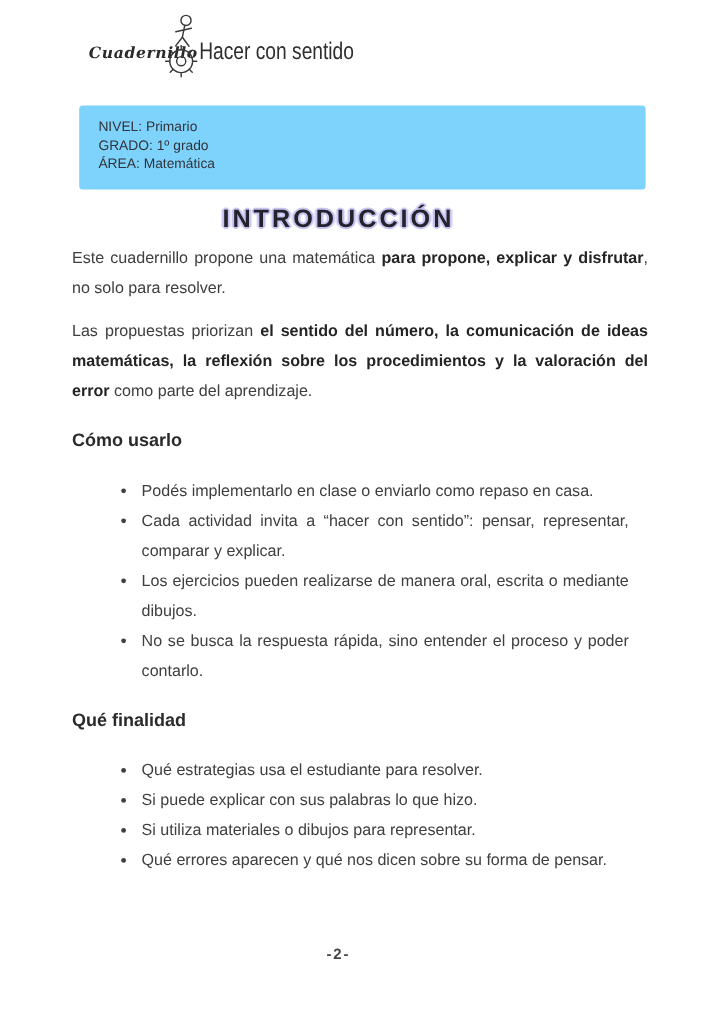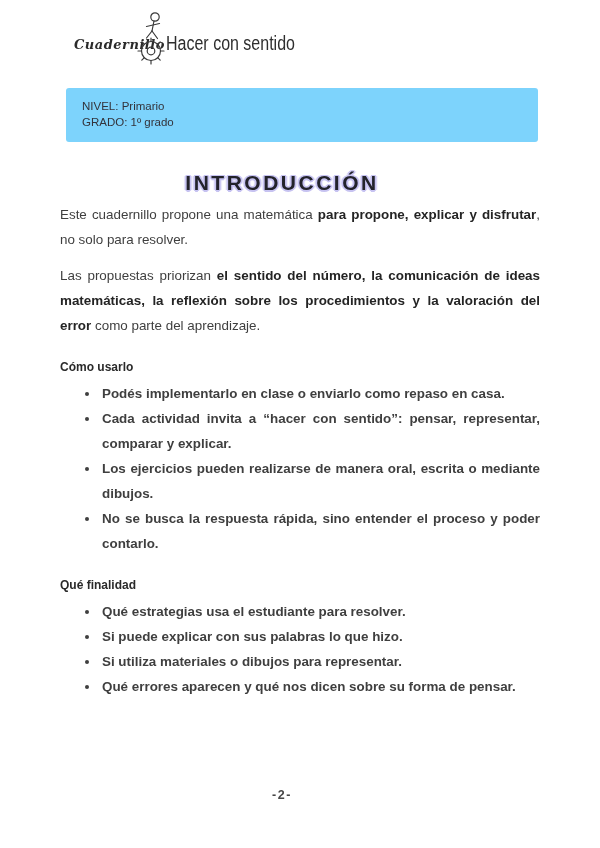--- a/index.html
+++ b/index.html
@@ -56,24 +56,24 @@
   
   .content {
     position: absolute; left: 60px; top: 202px; width: 480px;
     font-size: 13.4px; line-height: 25px; text-align: justify;
   }
   .content p { margin: 0 0 11px 0; }
   .content .b { font-weight: bold; color: #242424; }
   .section { margin-top: 17px; }
   .section h3 {
     margin: 0 0 1px 0;
-    font-size: 12px; font-weight: bold; color: #2a2a2a;
+    font-size: 15px; font-weight: bold; color: #2a2a2a;
     text-align: left;
   }
-  .section ul { margin: 0; padding: 0 0 0 40px; list-style: disc; font-weight: bold; }
+  .section ul { margin: 16px; padding: 0 0 0 40px; list-style: disc; }
   .section li { margin: 0; padding-left: 2px; }
 
   
   .vertical-mark {
     position: absolute; left: 442px; top: 427px; width: 260px;
     text-align: center;
     transform: rotate(-90deg); transform-origin: center center;
     font-size: 13.5px; color: #a6a6a6; letter-spacing: 0.3px;
     white-space: nowrap;
   }
@@ -113,20 +113,21 @@
         <line x1="10.3" y1="47.7" x2="7.8" y2="50.2"></line>
         <line x1="23.7" y1="47.7" x2="26.2" y2="50.2"></line>
       </svg>
     </span>
     <span class="brand-title">Hacer con sentido</span>
   </div>
 
   <div class="info-box">
       <div>NIVEL: Primario</div>
       <div>GRADO: 1º grado</div>
+      <div>ÁREA: Matemática</div>
     </div>
 
   <div class="intro-title">INTRODUCCIÓN</div>
 
   <div class="content">
     <div>
         <p><span>Este cuadernillo propone una matemática </span><span class="b">para propone, explicar y disfrutar</span><span>, no solo para resolver.</span></p>
         <p><span>Las propuestas priorizan </span><span class="b">el sentido del número, la comunicación de ideas matemáticas, la reflexión sobre los procedimientos y la valoración del error</span><span> como parte del aprendizaje.</span></p>
       </div>
     <div>

